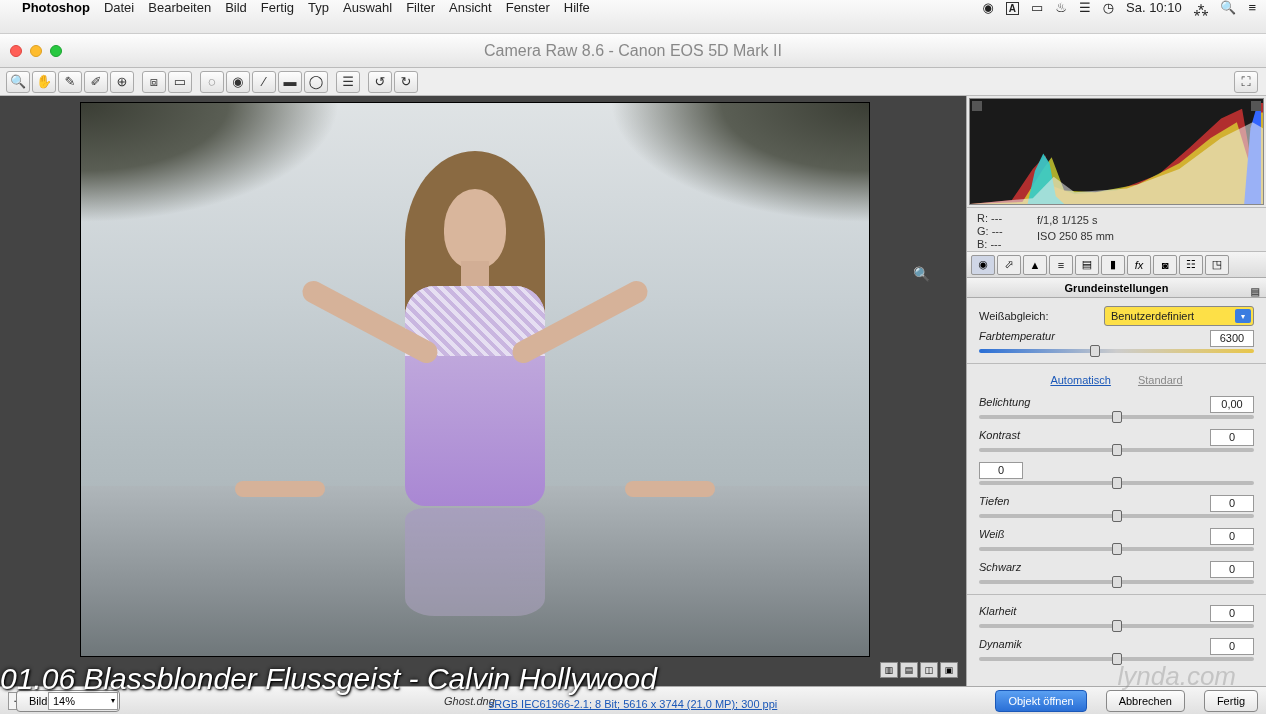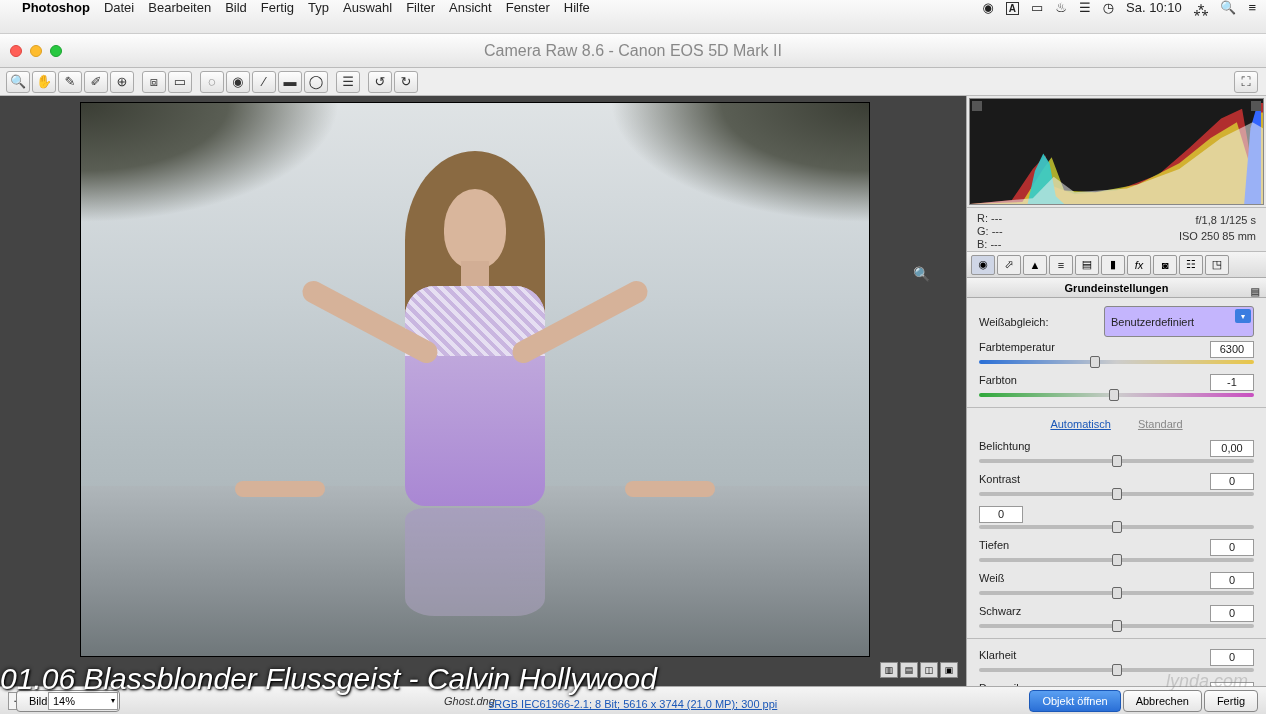--- a/index.html
+++ b/index.html
@@ -51,34 +51,34 @@
 .zoom-cursor{position:absolute;right:35px;top:170px;font-size:14px;color:#222;}
 
 
 .panel { width:300px; background:#e8e8e8; border-left:1px solid #aaa; display:flex; flex-direction:column; overflow:hidden;}
 .histo-wrap{height:112px;background:#e8e8e8;padding:2px;border-bottom:1px solid #bbb;position:relative;}
 .histo{position:relative;width:100%;height:100%;background:#1a1a1a;border:1px solid #888;}
 .htl,.htr{position:absolute;top:2px;width:10px;height:10px;background:#555;}
 .htl{left:2px}.htr{right:2px}
 .meta{height:44px;padding:4px 10px;font-size:11px;color:#333;border-bottom:1px solid #bbb;display:flex;}
 .meta .rgb{width:60px;line-height:13px;}
-.meta .exif{flex:1;text-align:right;line-height:16px;}
+.meta .exif{flex:1;text-align:left;line-height:16px;}
 .tabstrip{height:26px;background:linear-gradient(#f4f4f4,#dcdcdc);border-bottom:1px solid #aaa;display:flex;align-items:center;padding:0 4px;gap:2px;}
 .ttab{width:24px;height:20px;border:1px solid #999;background:#eee;border-radius:2px;display:flex;align-items:center;justify-content:center;font-size:11px;cursor:pointer;}
 .ttab.active{background:#cfd6e6;}
 .section-title{height:20px;background:linear-gradient(#f4f4f4,#dcdcdc);border-bottom:1px solid #aaa;text-align:center;font-size:11px;font-weight:bold;line-height:20px;position:relative;}
 .section-title .menu{position:absolute;right:6px;top:4px;font-size:10px;color:#555;}
 .controls{padding:8px 12px;font-size:11px;color:#222;overflow:auto;flex:1;}
 .row{display:flex;align-items:center;margin-bottom:4px;}
 .row label{flex:1;}
-.selectbox{width:150px;height:31px;border:1px solid #888;background:#c4b5fd;border-radius:3px;display:flex;align-items:center;padding:0 6px;font-size:11px;position:relative;}
+.selectbox{width:150px;height:20px;border:1px solid #888;background:#fde047;border-radius:3px;display:flex;align-items:center;padding:0 6px;font-size:11px;position:relative;}
 .selectbox .arrow{position:absolute;right:2px;top:2px;width:16px;height:14px;background:#3b7de0;border-radius:2px;display:flex;align-items:center;justify-content:center;color:#fff;font-size:8px;}
 .slider-row{margin-bottom:10px;}
 .slider-head{display:flex;margin-bottom:2px;}
-.slider-head label{flex:1;}
+.slider-head label{flex:1;font-style:italic;}
 .valbox{width:44px;height:17px;border:1px solid #999;background:#fff;text-align:center;font-size:11px;line-height:15px;}
 .track{height:4px;background:#bbb;border-radius:2px;position:relative;margin-top:2px;}
 .track.temp{background:linear-gradient(90deg,#2a6fd6,#ccc,#e8c64a);}
 .track.tint{background:linear-gradient(90deg,#2fa83a,#ccc,#c84fc0);}
 .thumb{position:absolute;top:-4px;width:10px;height:12px;background:#ddd;border:1px solid #666;border-radius:2px;transform:translateX(-50%);}
 .links{text-align:center;margin:6px 0 10px;}
 .links a{font-size:11px;margin:0 12px;text-decoration:underline;cursor:pointer;}
 .links .auto{color:#1b58b8;}
 .links .std{color:#888;}
 .divider{height:1px;background:#bbb;margin:6px -12px 10px;}
@@ -86,26 +86,26 @@
 
 .bottombar{position:absolute;left:0;right:0;bottom:0;height:28px;background:linear-gradient(#f5f5f5,#e0e0e0);border-top:1px solid #aaa;display:flex;align-items:center;padding:0 8px;font-size:11px;gap:6px;}
 .zoomctl{display:flex;align-items:center;gap:2px;}
 .zb{width:18px;height:18px;border:1px solid #999;background:#f4f4f4;display:flex;align-items:center;justify-content:center;font-size:12px;cursor:pointer;}
 .zoomsel{width:70px;height:18px;border:1px solid #999;background:#fff;display:flex;align-items:center;padding:0 4px;position:relative;}
 .zoomsel .za{position:absolute;right:2px;font-size:8px;}
 .filename{margin-left:320px;color:#333;font-style:italic;}
 .colorlink{position:absolute;left:50%;transform:translateX(-50%);color:#1b58b8;text-decoration:underline;cursor:pointer;bottom:4px;font-size:11px;}
 .btn{height:22px;padding:0 12px;border:1px solid #888;border-radius:4px;background:linear-gradient(#fdfdfd,#e6e6e6);font-size:11px;cursor:pointer;display:flex;align-items:center;}
 .btn.primary{background:linear-gradient(#5aa0f2,#2a6fd6);color:#fff;border-color:#1b58b8;}
-.bottombar .right-btns{margin-left:auto;display:flex;gap:2px;}
+.bottombar .right-btns{margin-left:auto;display:flex;gap:19px;}
 .savebtn{position:absolute;left:16px;}
 
 
 .subtitle{position:absolute;left:0;right:0;bottom:18px;text-align:left;font-size:30px;font-style:italic;font-weight:500;color:#fff;text-shadow:0 0 4px #000,1px 1px 2px #000;pointer-events:none;}
-.watermark{position:absolute;right:18px;bottom:22px;font-size:18px;color:rgba(128,128,128,0.35);font-style:italic;pointer-events:none;}
+.watermark{position:absolute;right:30px;bottom:22px;font-size:26px;color:rgba(128,128,128,0.35);font-style:italic;pointer-events:none;}
 
 .smicons{position:absolute;right:8px;bottom:32px;display:flex;gap:2px;}
 .smicons .si{width:18px;height:16px;border:1px solid #888;background:#ddd;font-size:9px;display:flex;align-items:center;justify-content:center;}
 </style>
 </head>
 <body>
 
 <div class="menubar">
   <span class="apple"></span>
   <span class="app">Photoshop</span>
@@ -251,29 +251,20 @@
 
       <div class="slider-row">
         <div class="slider-head">
             <label>Farbtemperatur</label>
         <div class="valbox">6300</div>
           </div>
         <div class="track temp">
             <div class="thumb" style="left:42%"></div>
           </div>
       </div>
-      <div class="slider-row">
-        <div class="slider-head">
-            <label>Farbton</label>
-        <div class="valbox">-1</div>
-          </div>
-        <div class="track tint">
-            <div class="thumb" style="left:49%"></div>
-          </div>
-      </div>
 
       <div class="divider"></div>
       <div class="links">
         <a class="auto">Automatisch</a>
         <a class="std">Standard</a>
       </div>
 
       <div class="slider-row">
           <div class="slider-head">
             <label>Belichtung</label>

